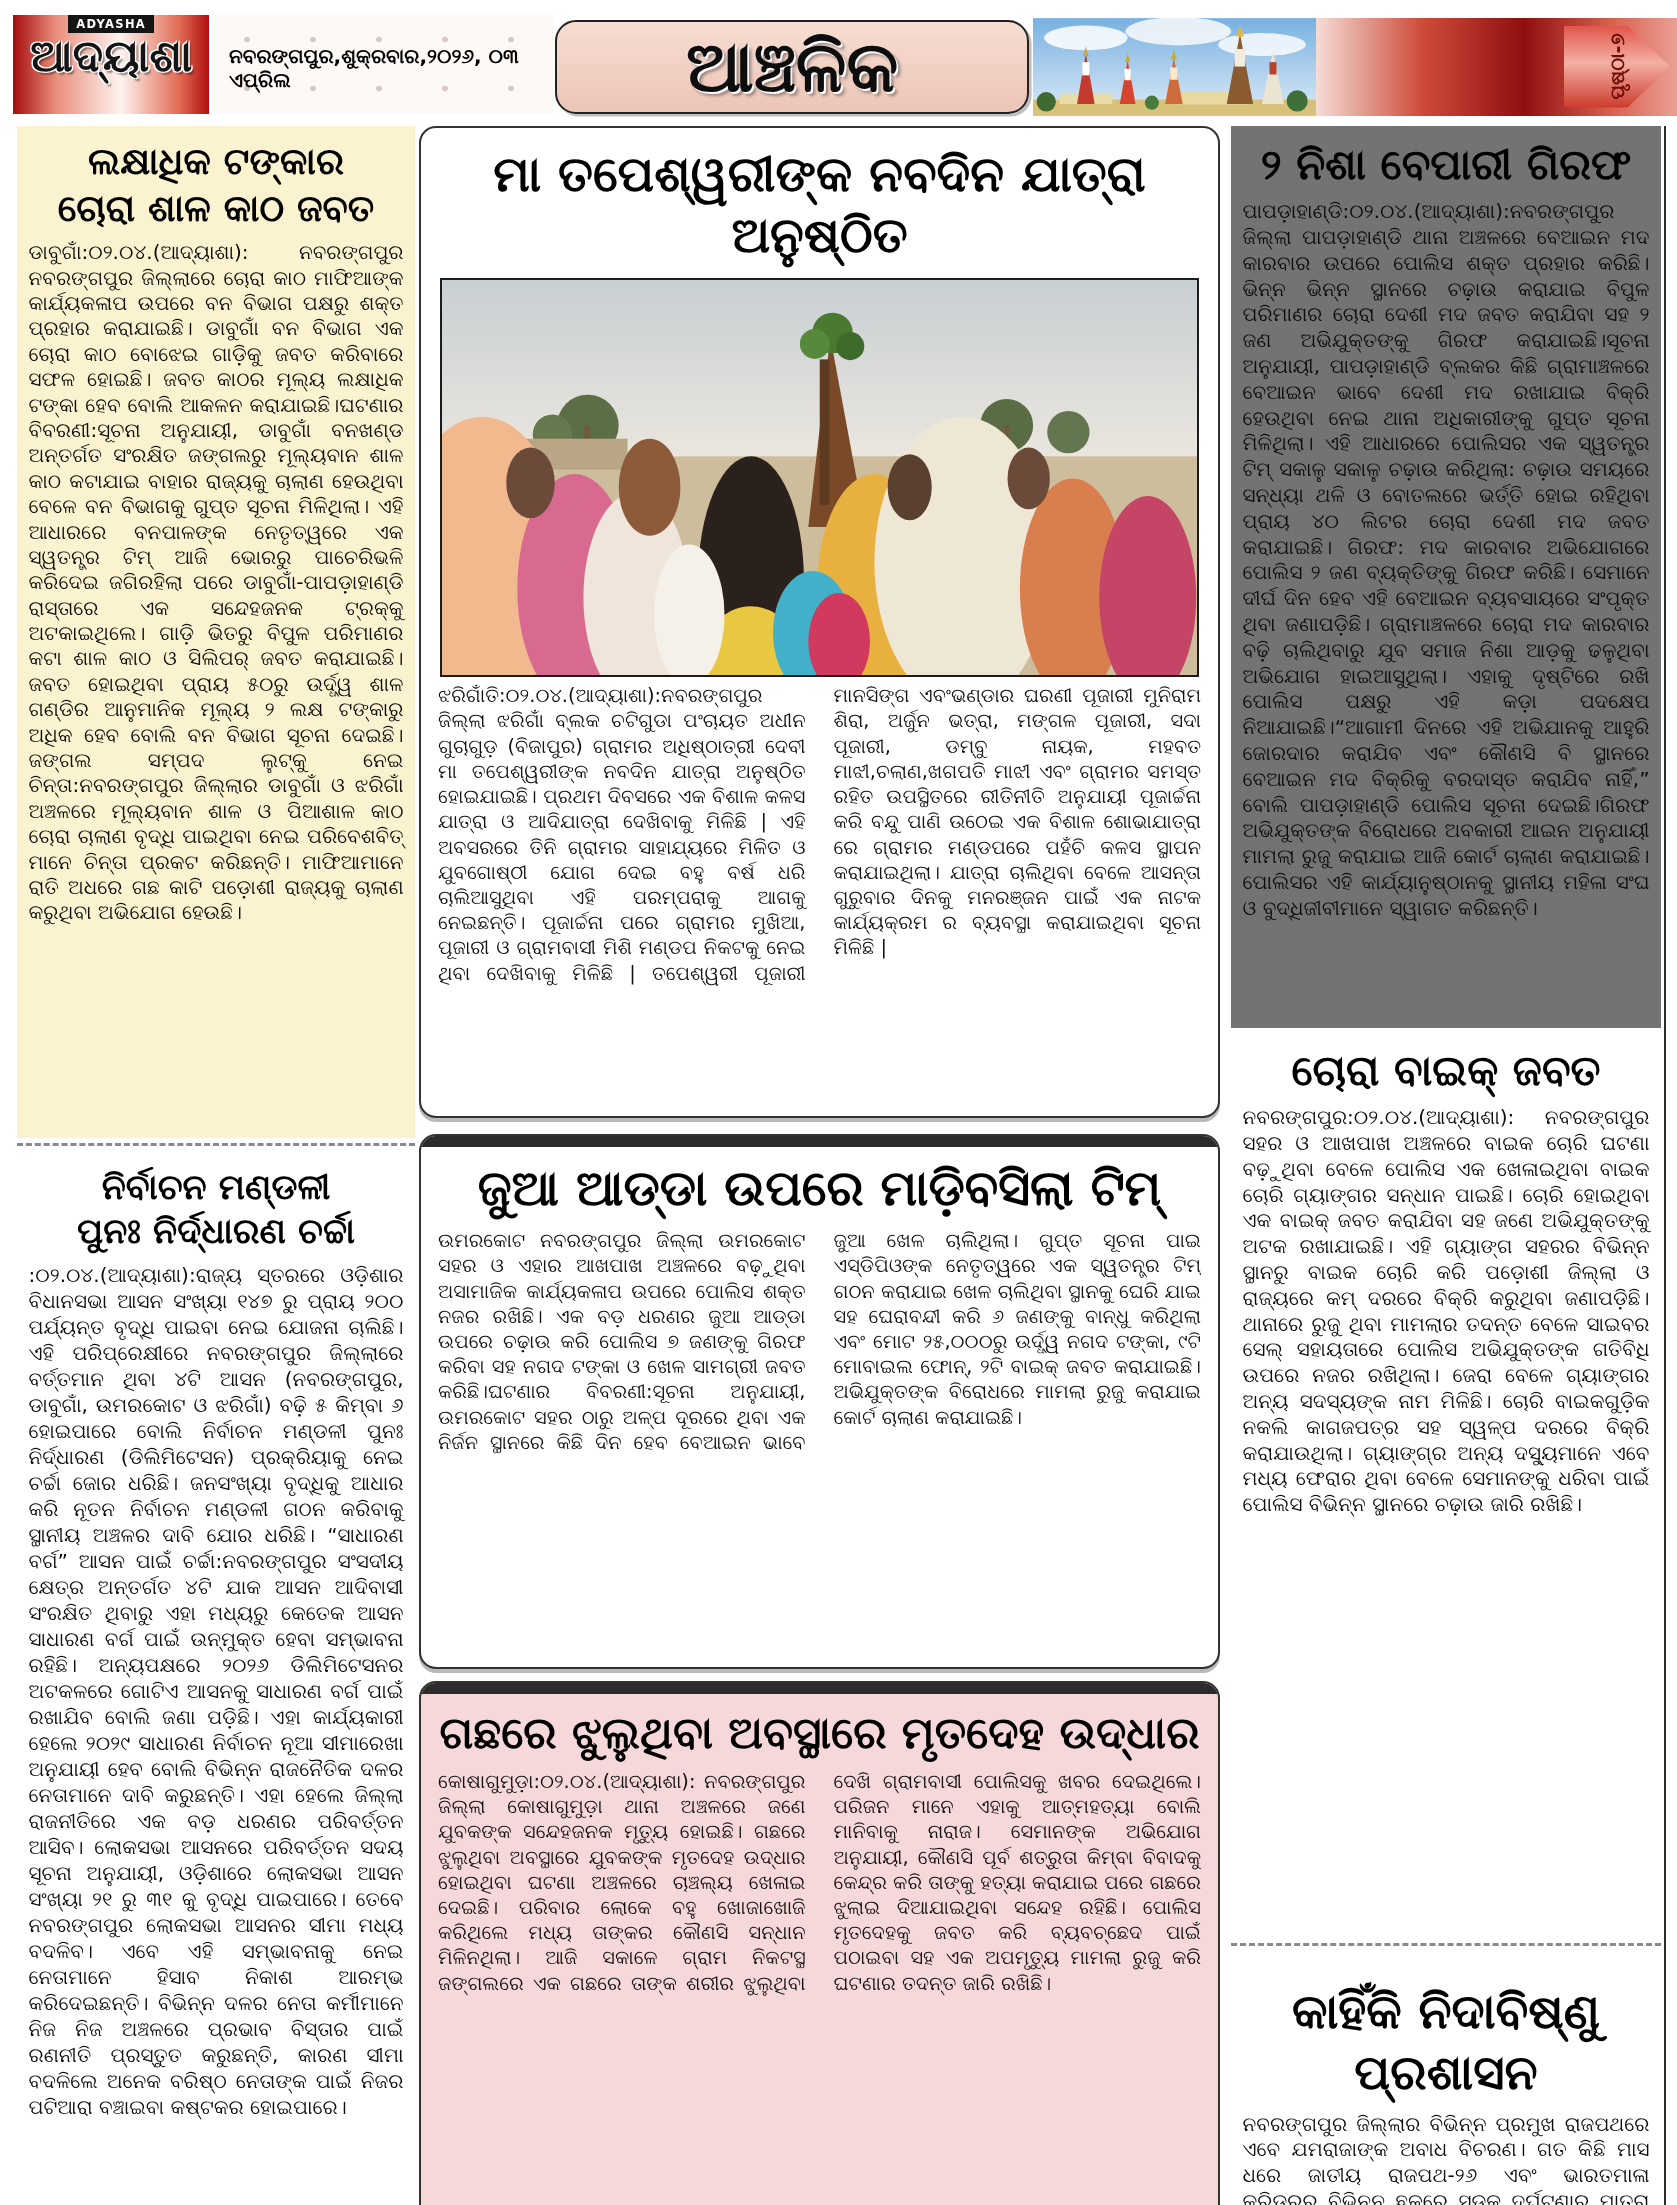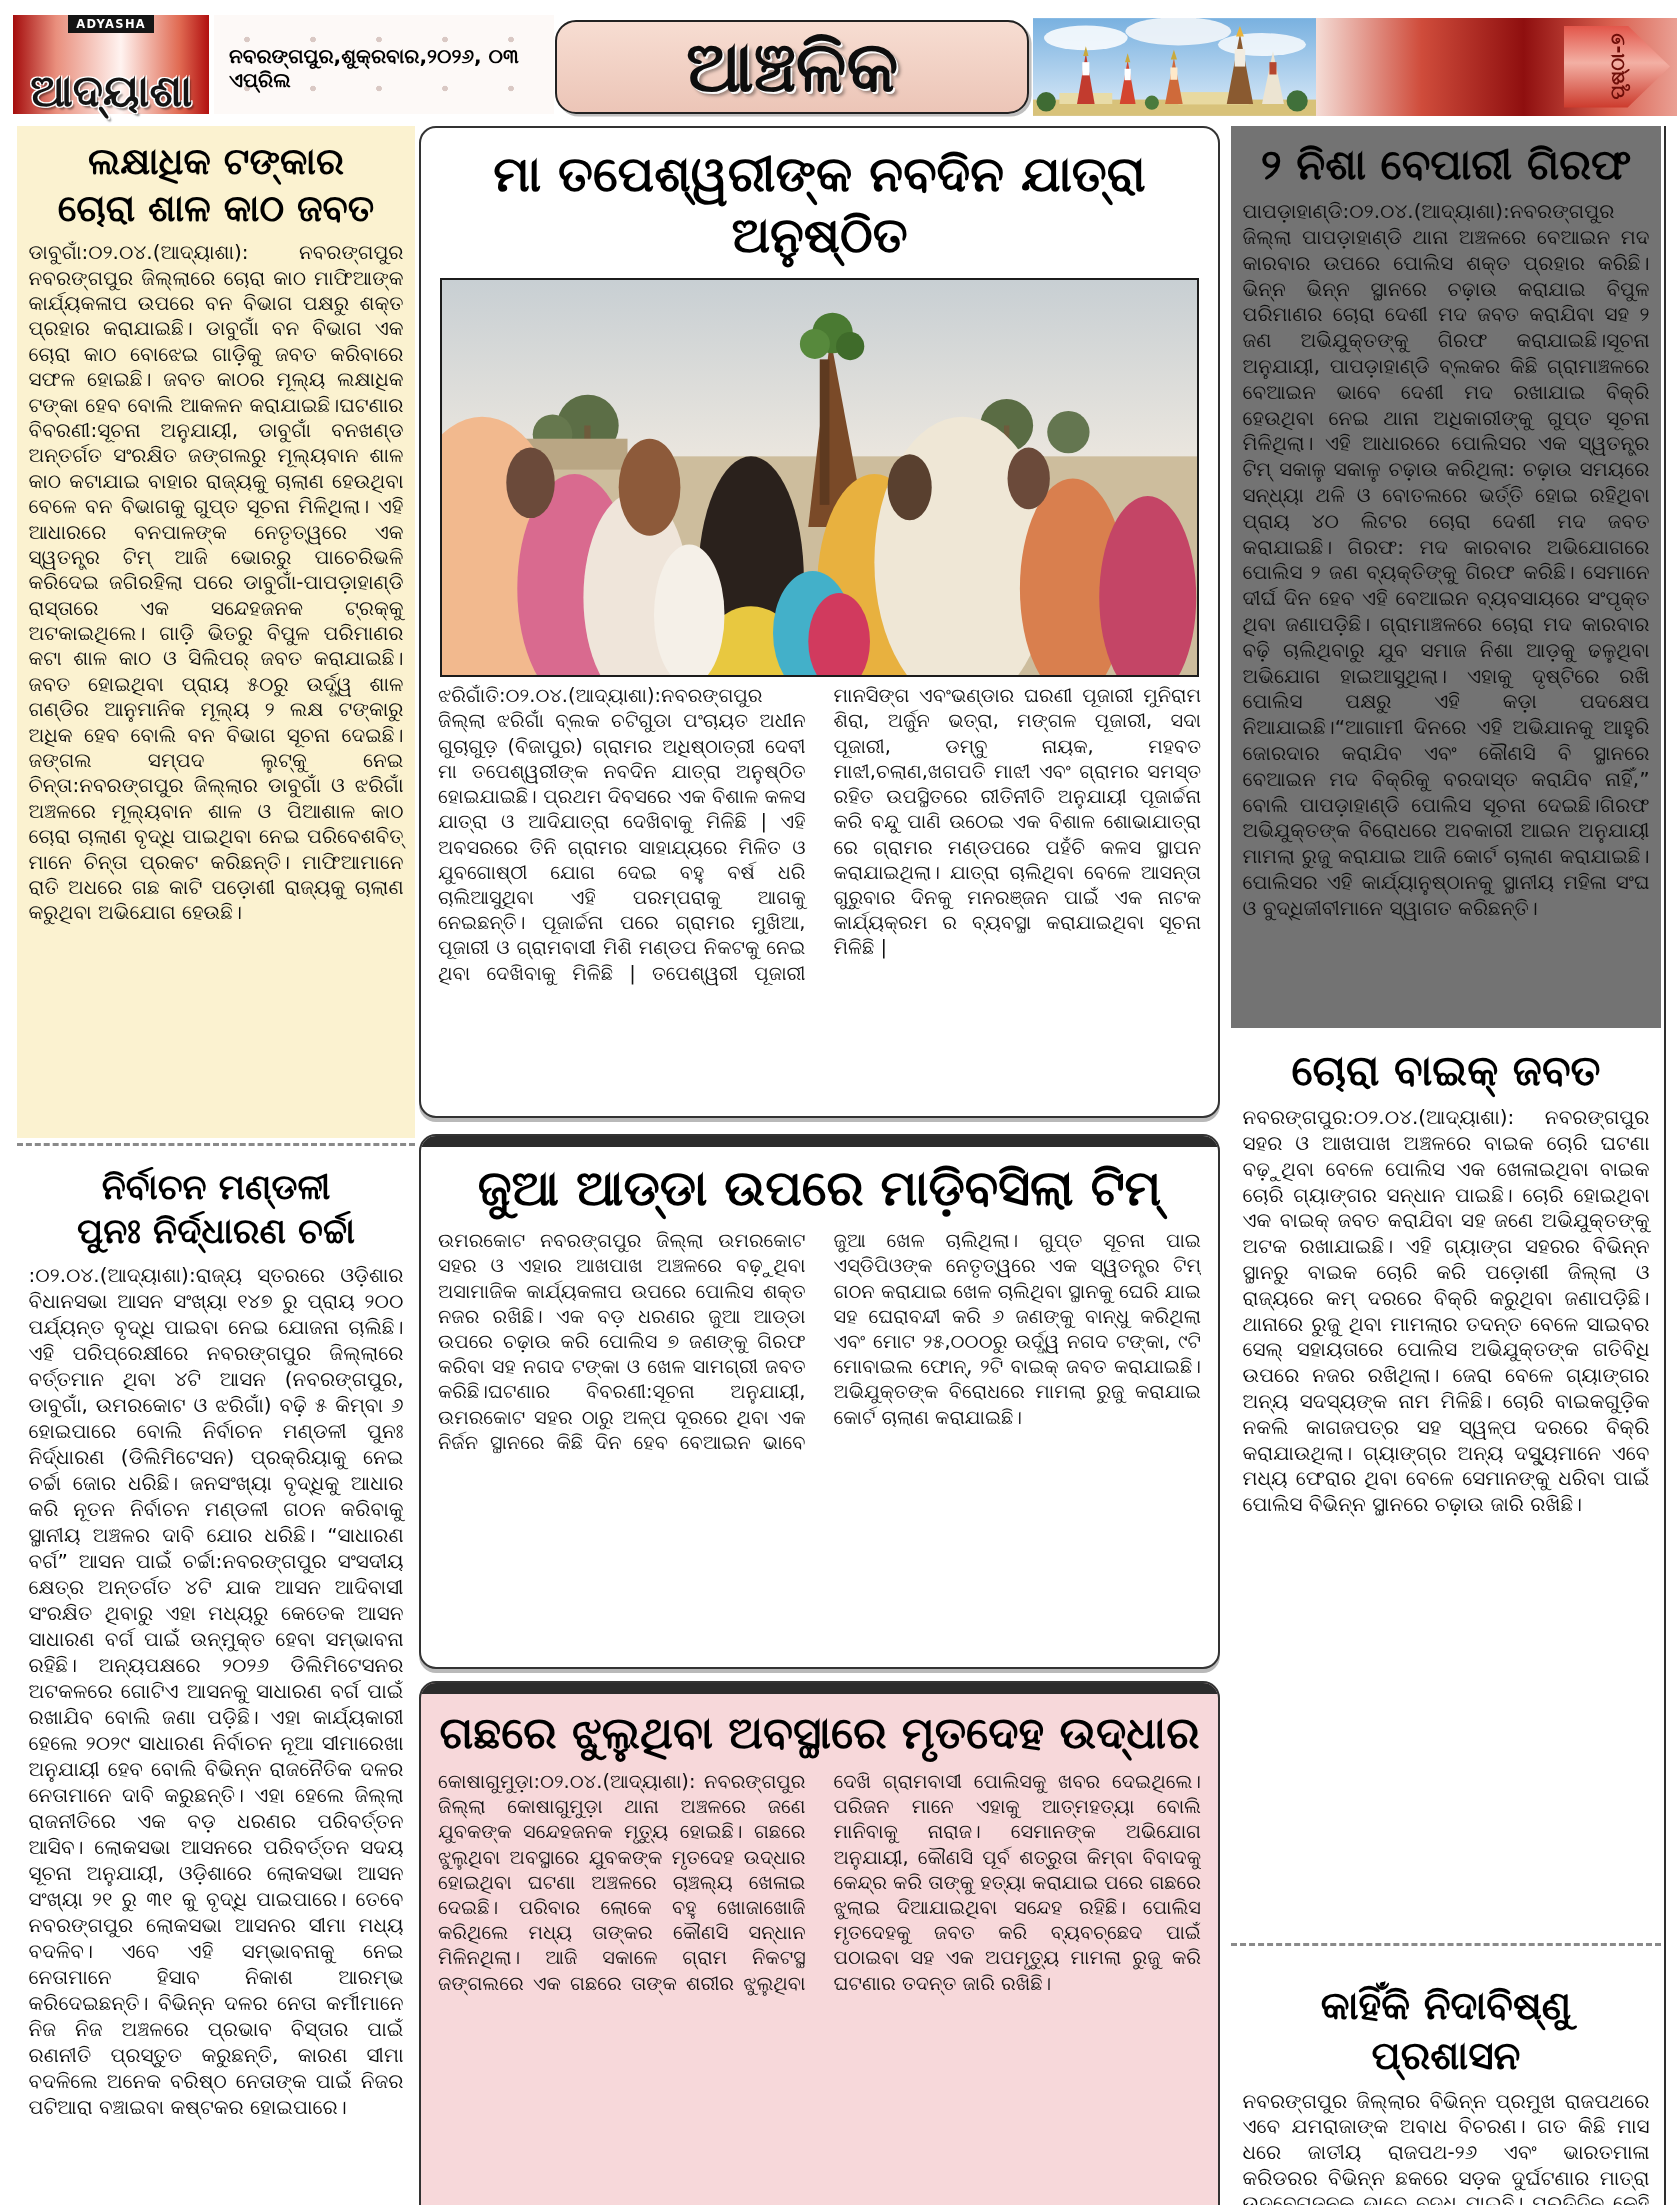--- a/index.html
+++ b/index.html
@@ -3,21 +3,21 @@
 <meta charset="utf-8">
 <style>
   html,body{margin:0;padding:0;background:#fff;}
   #page{position:relative;width:1677px;height:2748px;background:#ffffff;
         font-family:"DejaVu Sans","Liberation Sans",sans-serif;color:#111;overflow:hidden;}
   [data-name]{box-sizing:border-box;}
 
   
   .logo-block{position:absolute;left:13.2px;top:15.4px;width:196px;height:99px;
       background:linear-gradient(90deg,#a50d0d 0%,#e98f7d 22%,#fff3f0 55%,#e06a52 85%,#b11010 100%);
-      display:flex;flex-direction:column;align-items:center;justify-content:space-between;}
+      display:flex;flex-direction:column;align-items:center;justify-content:flex-start;}
   .logo-tag{background:#151515;color:#fff;font-size:11.5px;font-weight:bold;letter-spacing:1.3px;padding:1.8px 8px;}
   .logo-text{font-size:44px;font-weight:800;color:#141414;line-height:1.05;
       text-shadow:1.3px 1.3px 0 #fff,-1.3px -1.3px 0 #fff,1.3px -1.3px 0 #fff,-1.3px 1.3px 0 #fff,2.6px 2.6px 1.8px rgba(0,0,0,.4);}
   .header-pattern{position:absolute;left:214px;top:15.4px;width:340px;height:99px;
       background-image:radial-gradient(circle,rgba(150,110,100,.35) 2.6px,transparent 3.1px);
       background-size:66px 49px;background-color:#fdf9f7;}
   .dateline{position:absolute;left:229px;top:48px;width:322px;height:40px;display:flex;align-items:center;justify-content:center;
       font-size:20px;font-weight:bold;color:#000;}
   .title-box{position:absolute;left:555px;top:20px;width:474px;height:94px;border:2.6px solid #222;border-radius:21px;
       background:linear-gradient(180deg,#f7ddd2,#ecc5b7);display:flex;align-items:center;justify-content:center;
@@ -50,21 +50,21 @@
   .storyB .body{font-size:20px;line-height:1.3;}
 
   
   .storyH{left:1231px;top:126px;width:430px;height:902px;background:#737373;}
   .storyH h2{font-size:42px;}
   .storyH .body{font-size:20px;line-height:1.29;}
   .storyI{left:1231px;top:1032px;width:430px;height:906px;background:#fff;}
   .storyI h2{font-size:42px;}
   .storyI .body{font-size:20px;line-height:1.29;}
   .storyJ{left:1231px;top:1949px;width:430px;height:756px;background:#fff;}
-  .storyJ h2{font-size:39px;margin-top:24px;}
+  .storyJ h2{font-size:48px;margin-top:24px;}
   .storyJ .body{font-size:20px;line-height:1.28;}
 
   
   .mbox{position:absolute;left:419px;width:801px;border:2.2px solid #333;border-radius:17px;
         background:#fff;overflow:hidden;box-shadow:0 4px 0 #b9b9b9;}
   .mbox .topbar{height:10.6px;background:#2c2c2c;}
   .mbox h2{margin:11.5px 13.2px 8.8px 13.2px;text-align:center;font-weight:700;color:#000;line-height:1.25;}
   .mbox .cols{column-count:2;column-gap:28px;text-align:justify;margin:6.2px 17px;overflow:hidden;}
   .boxD{top:126px;height:992px;}
   .boxD h2{font-size:49px;margin-top:16px;}

